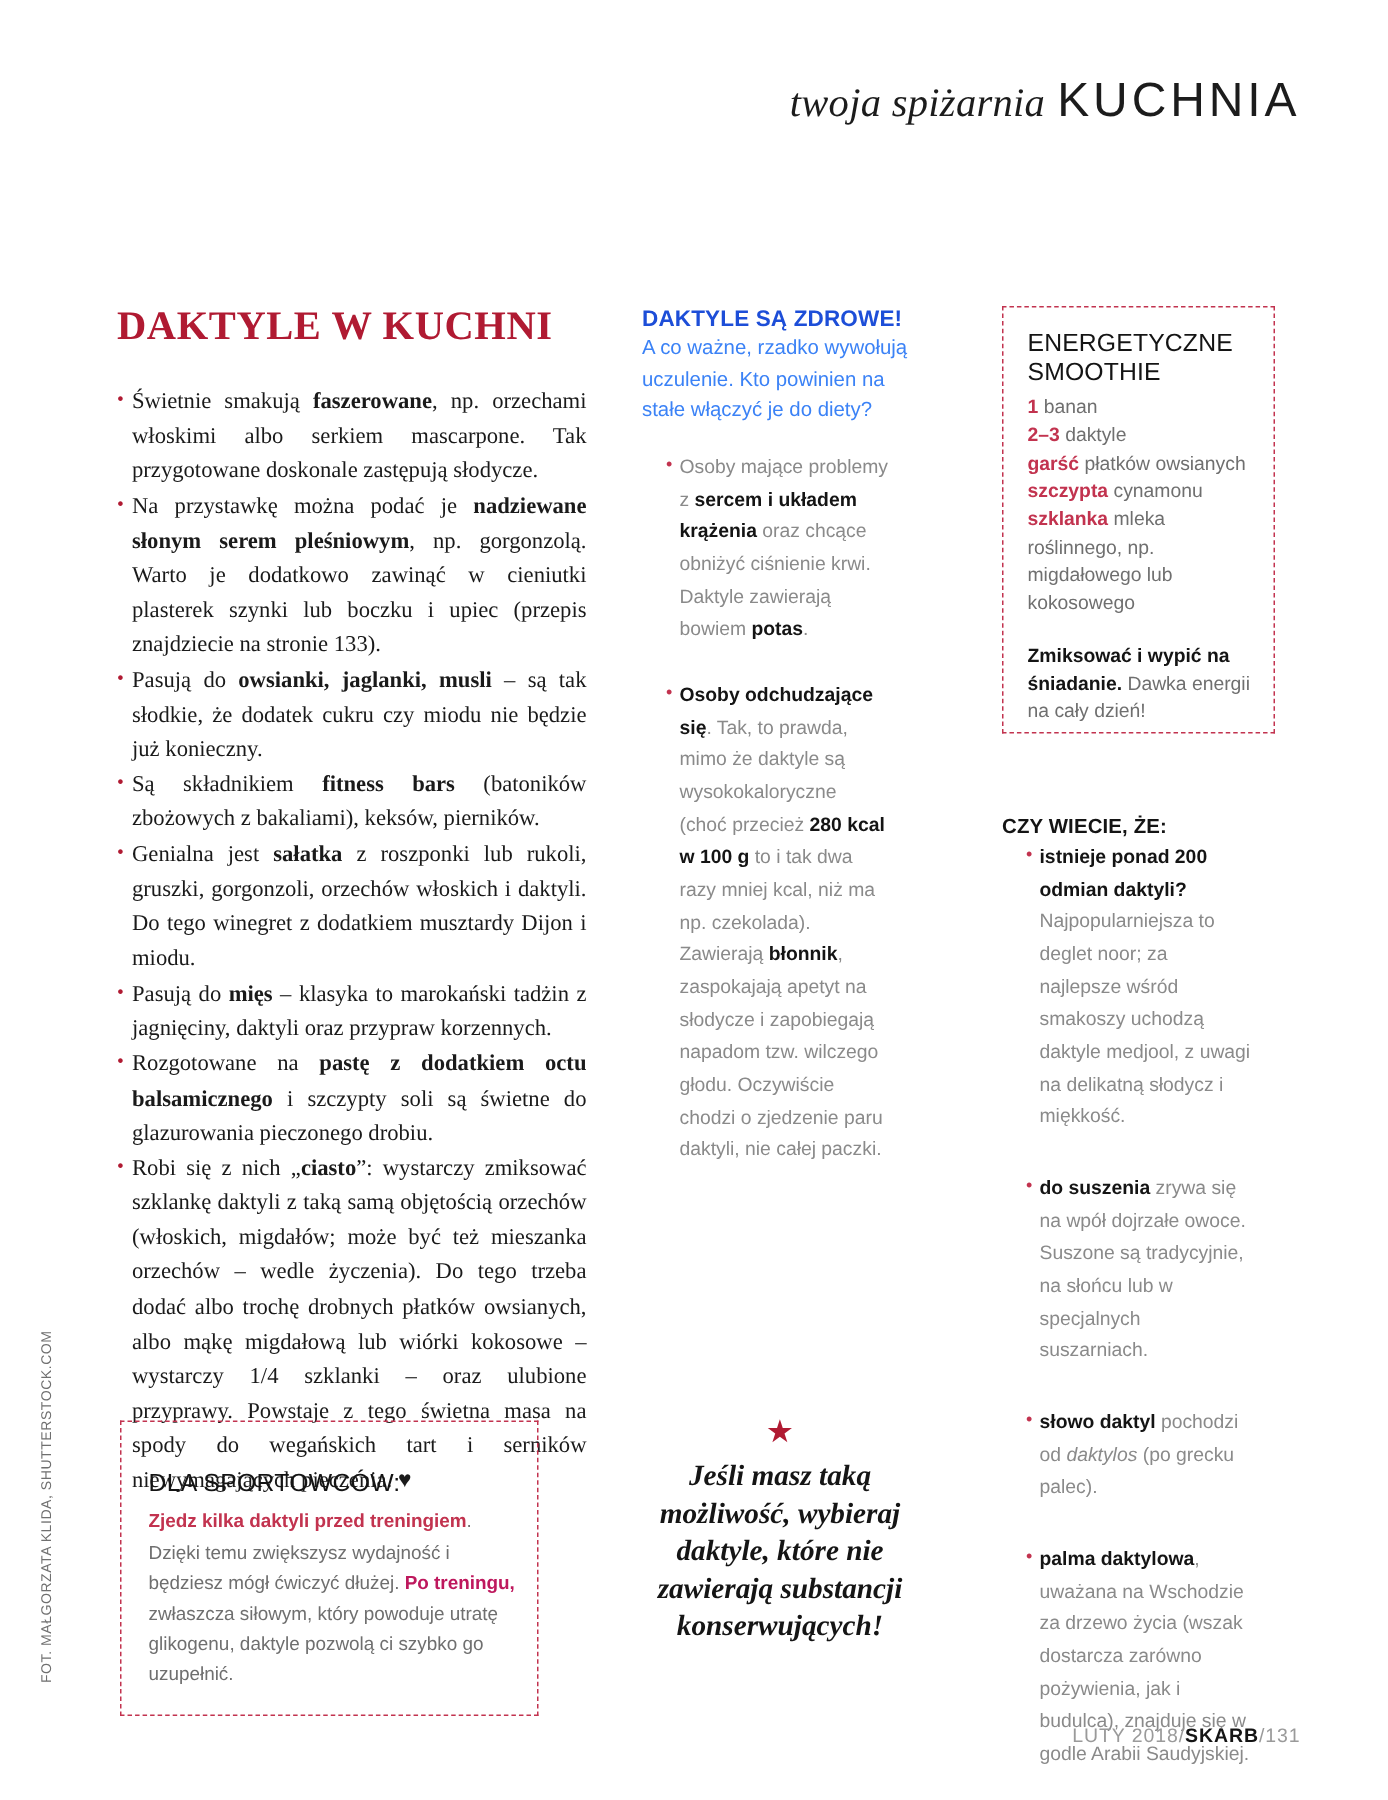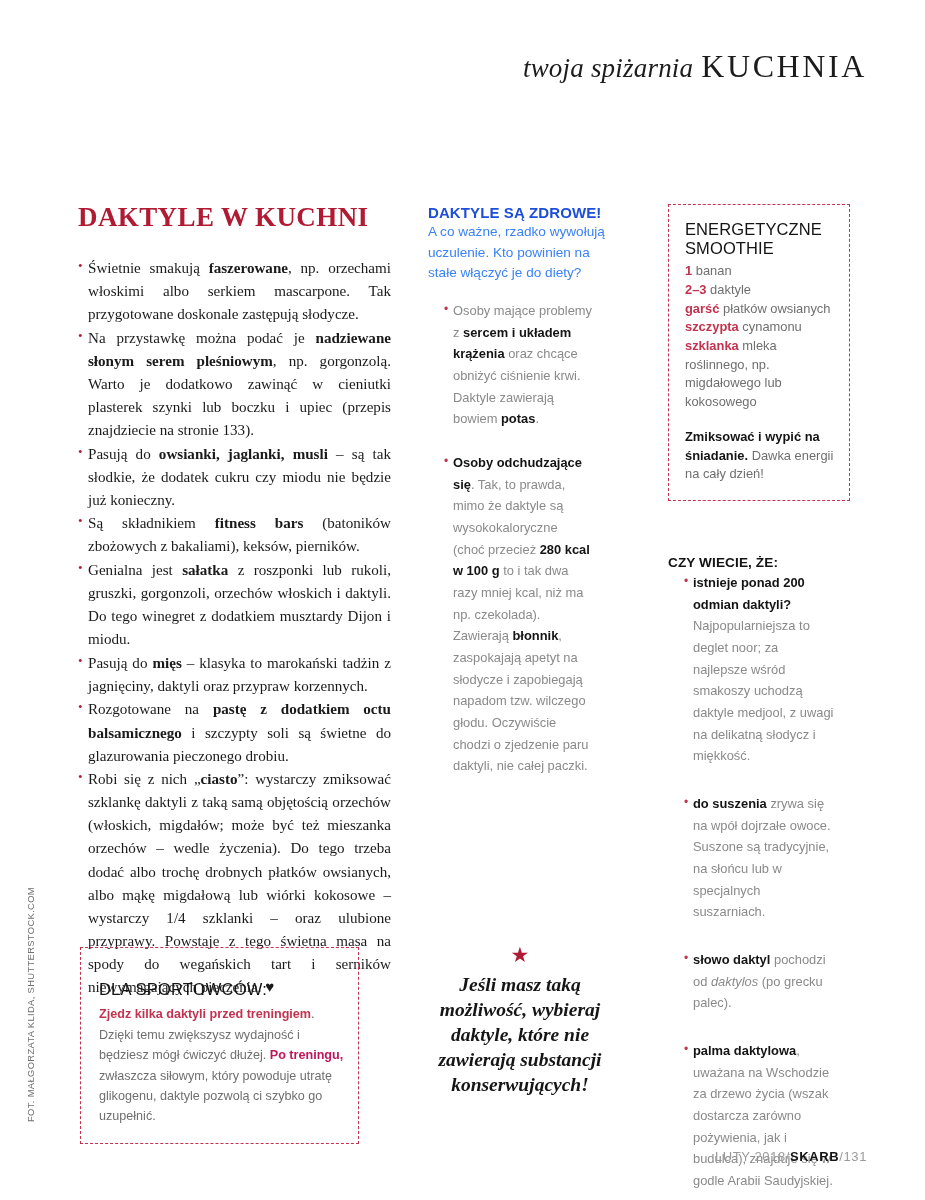--- a/index.html
+++ b/index.html
@@ -25,21 +25,21 @@
     white-space: nowrap;
   }
   .header-script {
     font-family: "Liberation Serif", serif;
     font-style: italic;
     font-size: 27px;
     letter-spacing: 0.2px;
     color: #1c1c1c;
   }
   .header-kuchnia {
-    font-family: Liberation Serif, serif;
+    font-family: Liberation Sans, sans-serif;
     font-size: 32px;
     font-weight: 300;
     letter-spacing: 2.6px;
     color: #1c1c1c;
     margin-left: 8px;
   }
 
   
   .col {
     position: absolute;
@@ -169,21 +169,21 @@
     font-style: italic;
     font-weight: bold;
     font-size: 19.5px;
     line-height: 1.28;
     color: #151515;
   }
 
   
   #smoothie-box {
     border: 1.6px dashed #c2334f;
-    padding: 15px 12px 16px 16px;
+    padding: 15px 12px 4px 16px;
     box-sizing: border-box;
     width: 182px;
     margin-bottom: 54px;
   }
   .smoothie-title {
     font-size: 16.5px;
     font-weight: normal;
     color: #141414;
     line-height: 1.16;
     margin: 0 0 4px 0;

